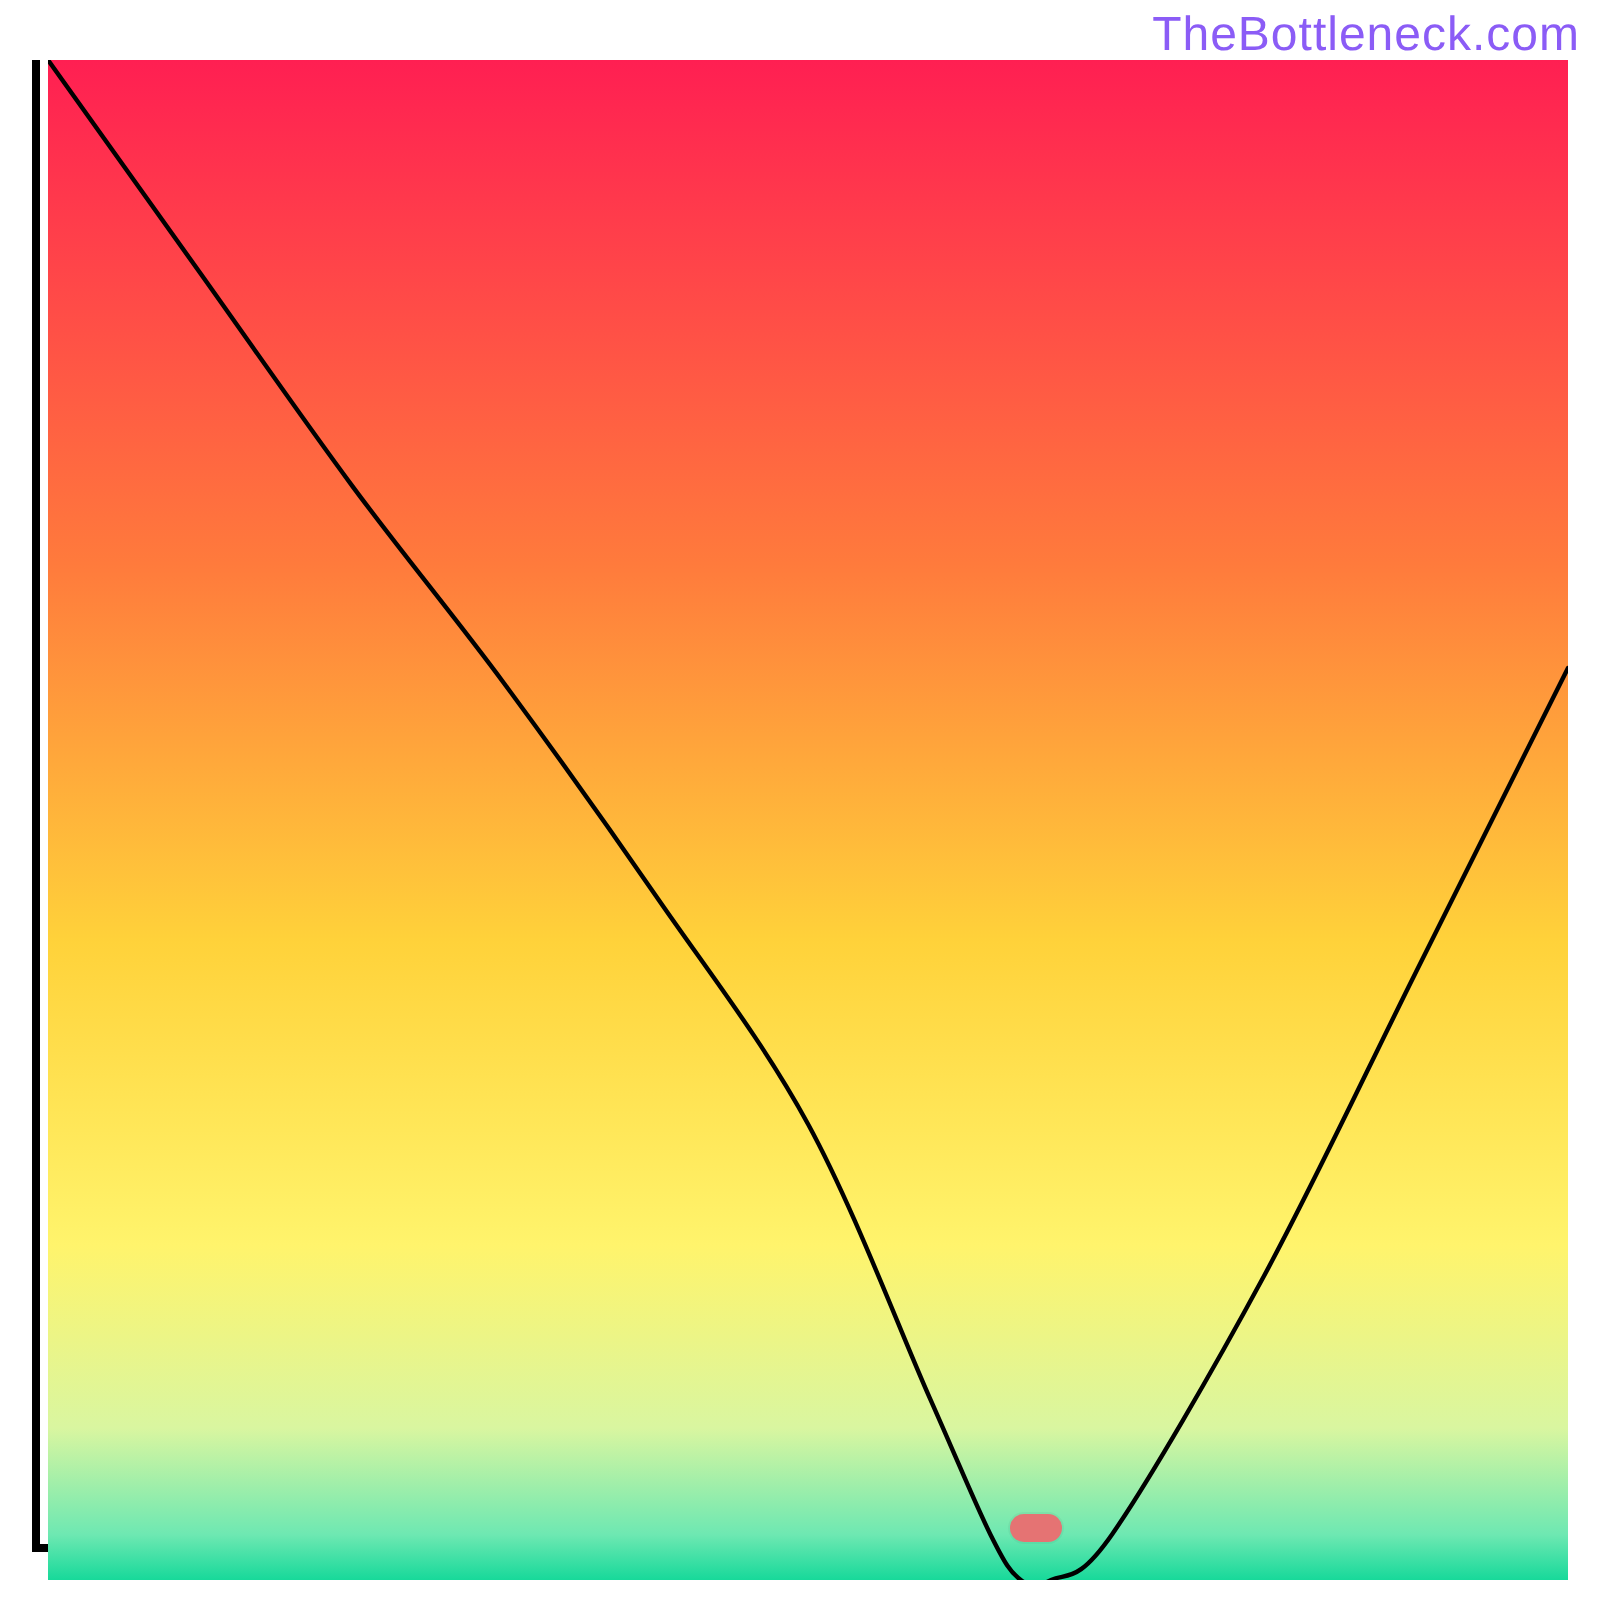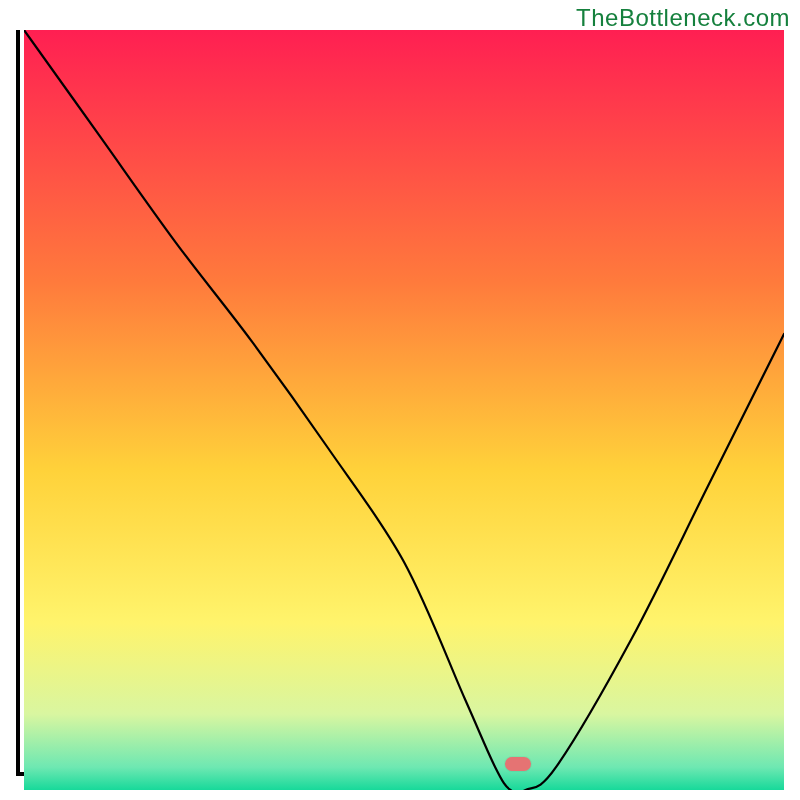--- a/index.html
+++ b/index.html
@@ -13,21 +13,21 @@
   .wrap {
     position: relative;
     width: 800px;
     height: 800px;
   }
   .watermark {
     position: absolute;
     top: 4px;
     right: 10px;
     font-size: 24px;
-    color: #15803d;
+    color: #8b5cf6;
     letter-spacing: 0.5px;
   }
   .plot-area {
     position: absolute;
     left: 16px;
     top: 30px;
     width: 768px;
     height: 746px;
     border-left: 4px solid #000;
     border-bottom: 4px solid #000;

